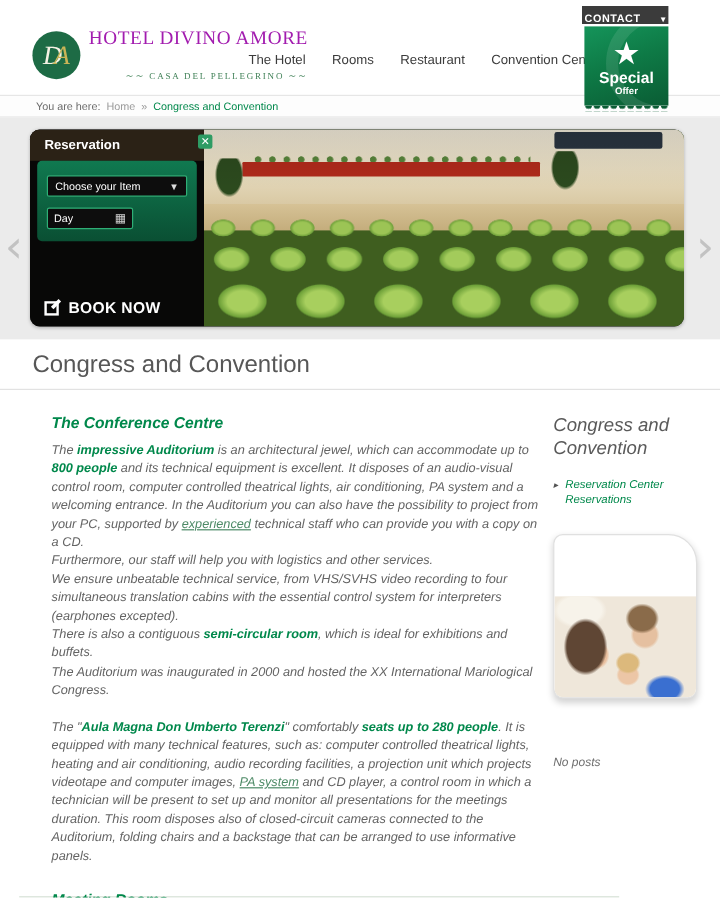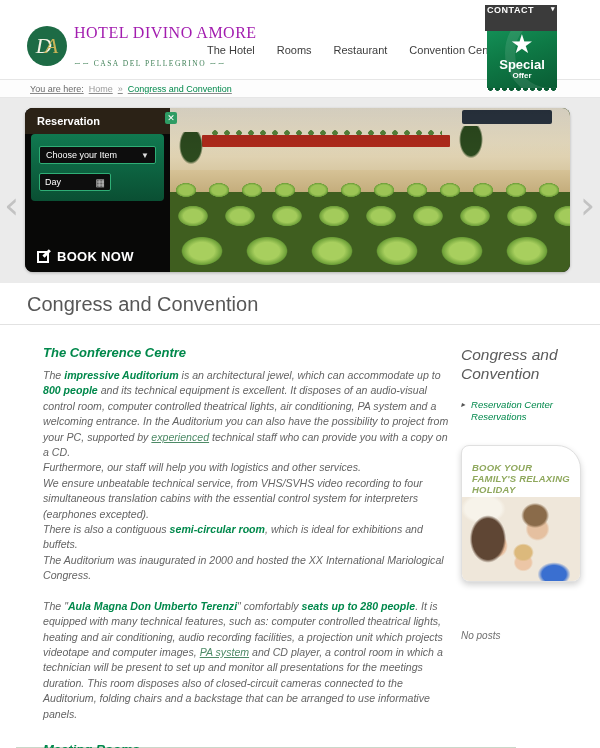--- a/index.html
+++ b/index.html
@@ -7,54 +7,54 @@
 
   
   .header { position:absolute; top:0; left:0; width:600px; height:78px; background:#fff; }
   .logo { position:absolute; left:27px; top:24px; display:flex; align-items:center; cursor:pointer; }
   .logo-circle { width:40px; height:40px; border-radius:50%; background:#1d6b45; color:#fff;
     display:flex; align-items:center; justify-content:center; font-family:"Liberation Serif", serif; font-style:italic; }
   .logo-circle .ld { font-size:22px; color:#f5f2e4; margin-right:-7px; }
   .logo-circle .la { font-size:22px; color:#c9b457; }
   .logo-text { margin-left:7px; }
   .logo-title { font-family:"Liberation Serif", serif; font-size:16px; letter-spacing:.5px; color:#a21caf; }
-  .logo-sub { font-family:"Liberation Serif", serif; font-size:7.5px; letter-spacing:1.5px; color:#43835a; text-align:left; margin-top:17px; }
+  .logo-sub { font-family:"Liberation Serif", serif; font-size:7.5px; letter-spacing:1.5px; color:#43835a; text-align:right; margin-top:17px; }
   .swirl { color:#43835a; font-size:8px; }
   .nav { position:absolute; top:44px; left:207px; display:flex; align-items:center; gap:22px; }
   .nav-item { font-size:11px; color:#3c3c3c; cursor:pointer; white-space:nowrap; }
   .flag { width:16px; height:11px; border-radius:2px; position:relative; overflow:hidden; cursor:pointer;
     background-image:
       linear-gradient(90deg, transparent 41%, #c8102e 41%, #c8102e 59%, transparent 59%),
       linear-gradient(0deg,  transparent 34%, #c8102e 34%, #c8102e 66%, transparent 66%),
       linear-gradient(90deg, transparent 32%, #fff 32%, #fff 68%, transparent 68%),
       linear-gradient(0deg,  transparent 25%, #fff 25%, #fff 75%, transparent 75%),
       linear-gradient(52deg, transparent 44%, #fff 44%, #fff 56%, transparent 56%),
       linear-gradient(-52deg, transparent 44%, #fff 44%, #fff 56%, transparent 56%);
     background-color:#2b3f9e; }
 
   
-  .contact-bar { position:absolute; left:485px; top:5px; width:72px; height:26px; background:#3b3b3b; color:#fff;
-    font-size:9px; font-weight:bold; letter-spacing:.5px; display:flex; align-items:flex-start; justify-content:center; gap:17px; cursor:pointer; z-index:6; }
+  .contact-bar { position:absolute; left:485px; top:5px; width:72px; height:15px; background:#3b3b3b; color:#fff;
+    font-size:9px; font-weight:bold; letter-spacing:.5px; display:flex; align-items:flex-end; justify-content:center; gap:17px; cursor:pointer; z-index:6; }
   .contact-caret { font-size:7px; }
   .ribbon { position:absolute; left:487px; top:22px; width:70px; height:66px; z-index:5; cursor:pointer;
     background:linear-gradient(160deg,#15945a 0%, #0e7a46 45%, #0a5c34 100%); overflow:hidden;
     display:flex; flex-direction:column; align-items:center; }
   .ribbon::before { content:""; position:absolute; width:70px; height:70px; border:10px solid rgba(255,255,255,.10);
     border-radius:50%; left:18px; top:-14px; }
   .ribbon-star { color:#fff; font-size:26px; line-height:26px; margin-top:9px; position:relative; }
   .ribbon-l1 { color:#fff; font-weight:bold; font-size:13px; line-height:13px; margin-top:1px; position:relative; }
   .ribbon-l2 { color:#fff; font-weight:bold; font-size:8px; line-height:9px; position:relative; }
   .ribbon-edge { position:absolute; left:487px; top:88px; width:70px; height:5px; z-index:5;
     background-image:radial-gradient(circle at 3.5px 0px, #0a5c34 2.6px, transparent 3px);
     background-size:7px 5px; background-repeat:repeat-x; }
 
   
   .breadcrumb { position:absolute; top:79px; left:0; width:600px; height:19px; background:#fdfdfd;
     border-top:1px solid #e6e6e6; border-bottom:1px solid #e6e6e6; display:flex; align-items:center; padding-left:30px;
-    font-size:9px; color:#8a8a8a; gap:5px;text-decoration:underline; }
+    font-size:9px; color:#8a8a8a; gap:5px; }
   .bc-prefix { color:#6b6b6b; }
   .bc-home { color:#9a9a9a; cursor:pointer; }
   .bc-sep { color:#9a9a9a; }
   .bc-current { color:#00884b; cursor:pointer; }
 
   
   .hero-band { position:absolute; top:98px; left:0; width:600px; height:185px; background:#ebebeb; }
   .hero { position:absolute; left:25px; top:10px; width:545px; height:164px; border-radius:8px; overflow:hidden;
     background:#111; box-shadow:0 1px 3px rgba(0,0,0,.25); }
   .hero-photo { position:absolute; left:145px; top:0; right:0; bottom:0; background:#3f5e1f; }
@@ -237,18 +237,17 @@
 
   </div>
 
   <div class="sidebar">
     <div class="sb-title">Congress and Convention</div>
     <div class="sb-link">
       <span class="arrow">▸</span>
       <span class="txt">Reservation Center Reservations</span>
     </div>
     <div class="ad-box">
-      <div class="ad-text">BOOK YOUR FAMILY'S RELAXING HOLIDAY</div>
       <div class="ad-photo"></div>
     </div>
     <div class="no-posts">No posts</div>
   </div>
 </div>
 
 </body></html>

